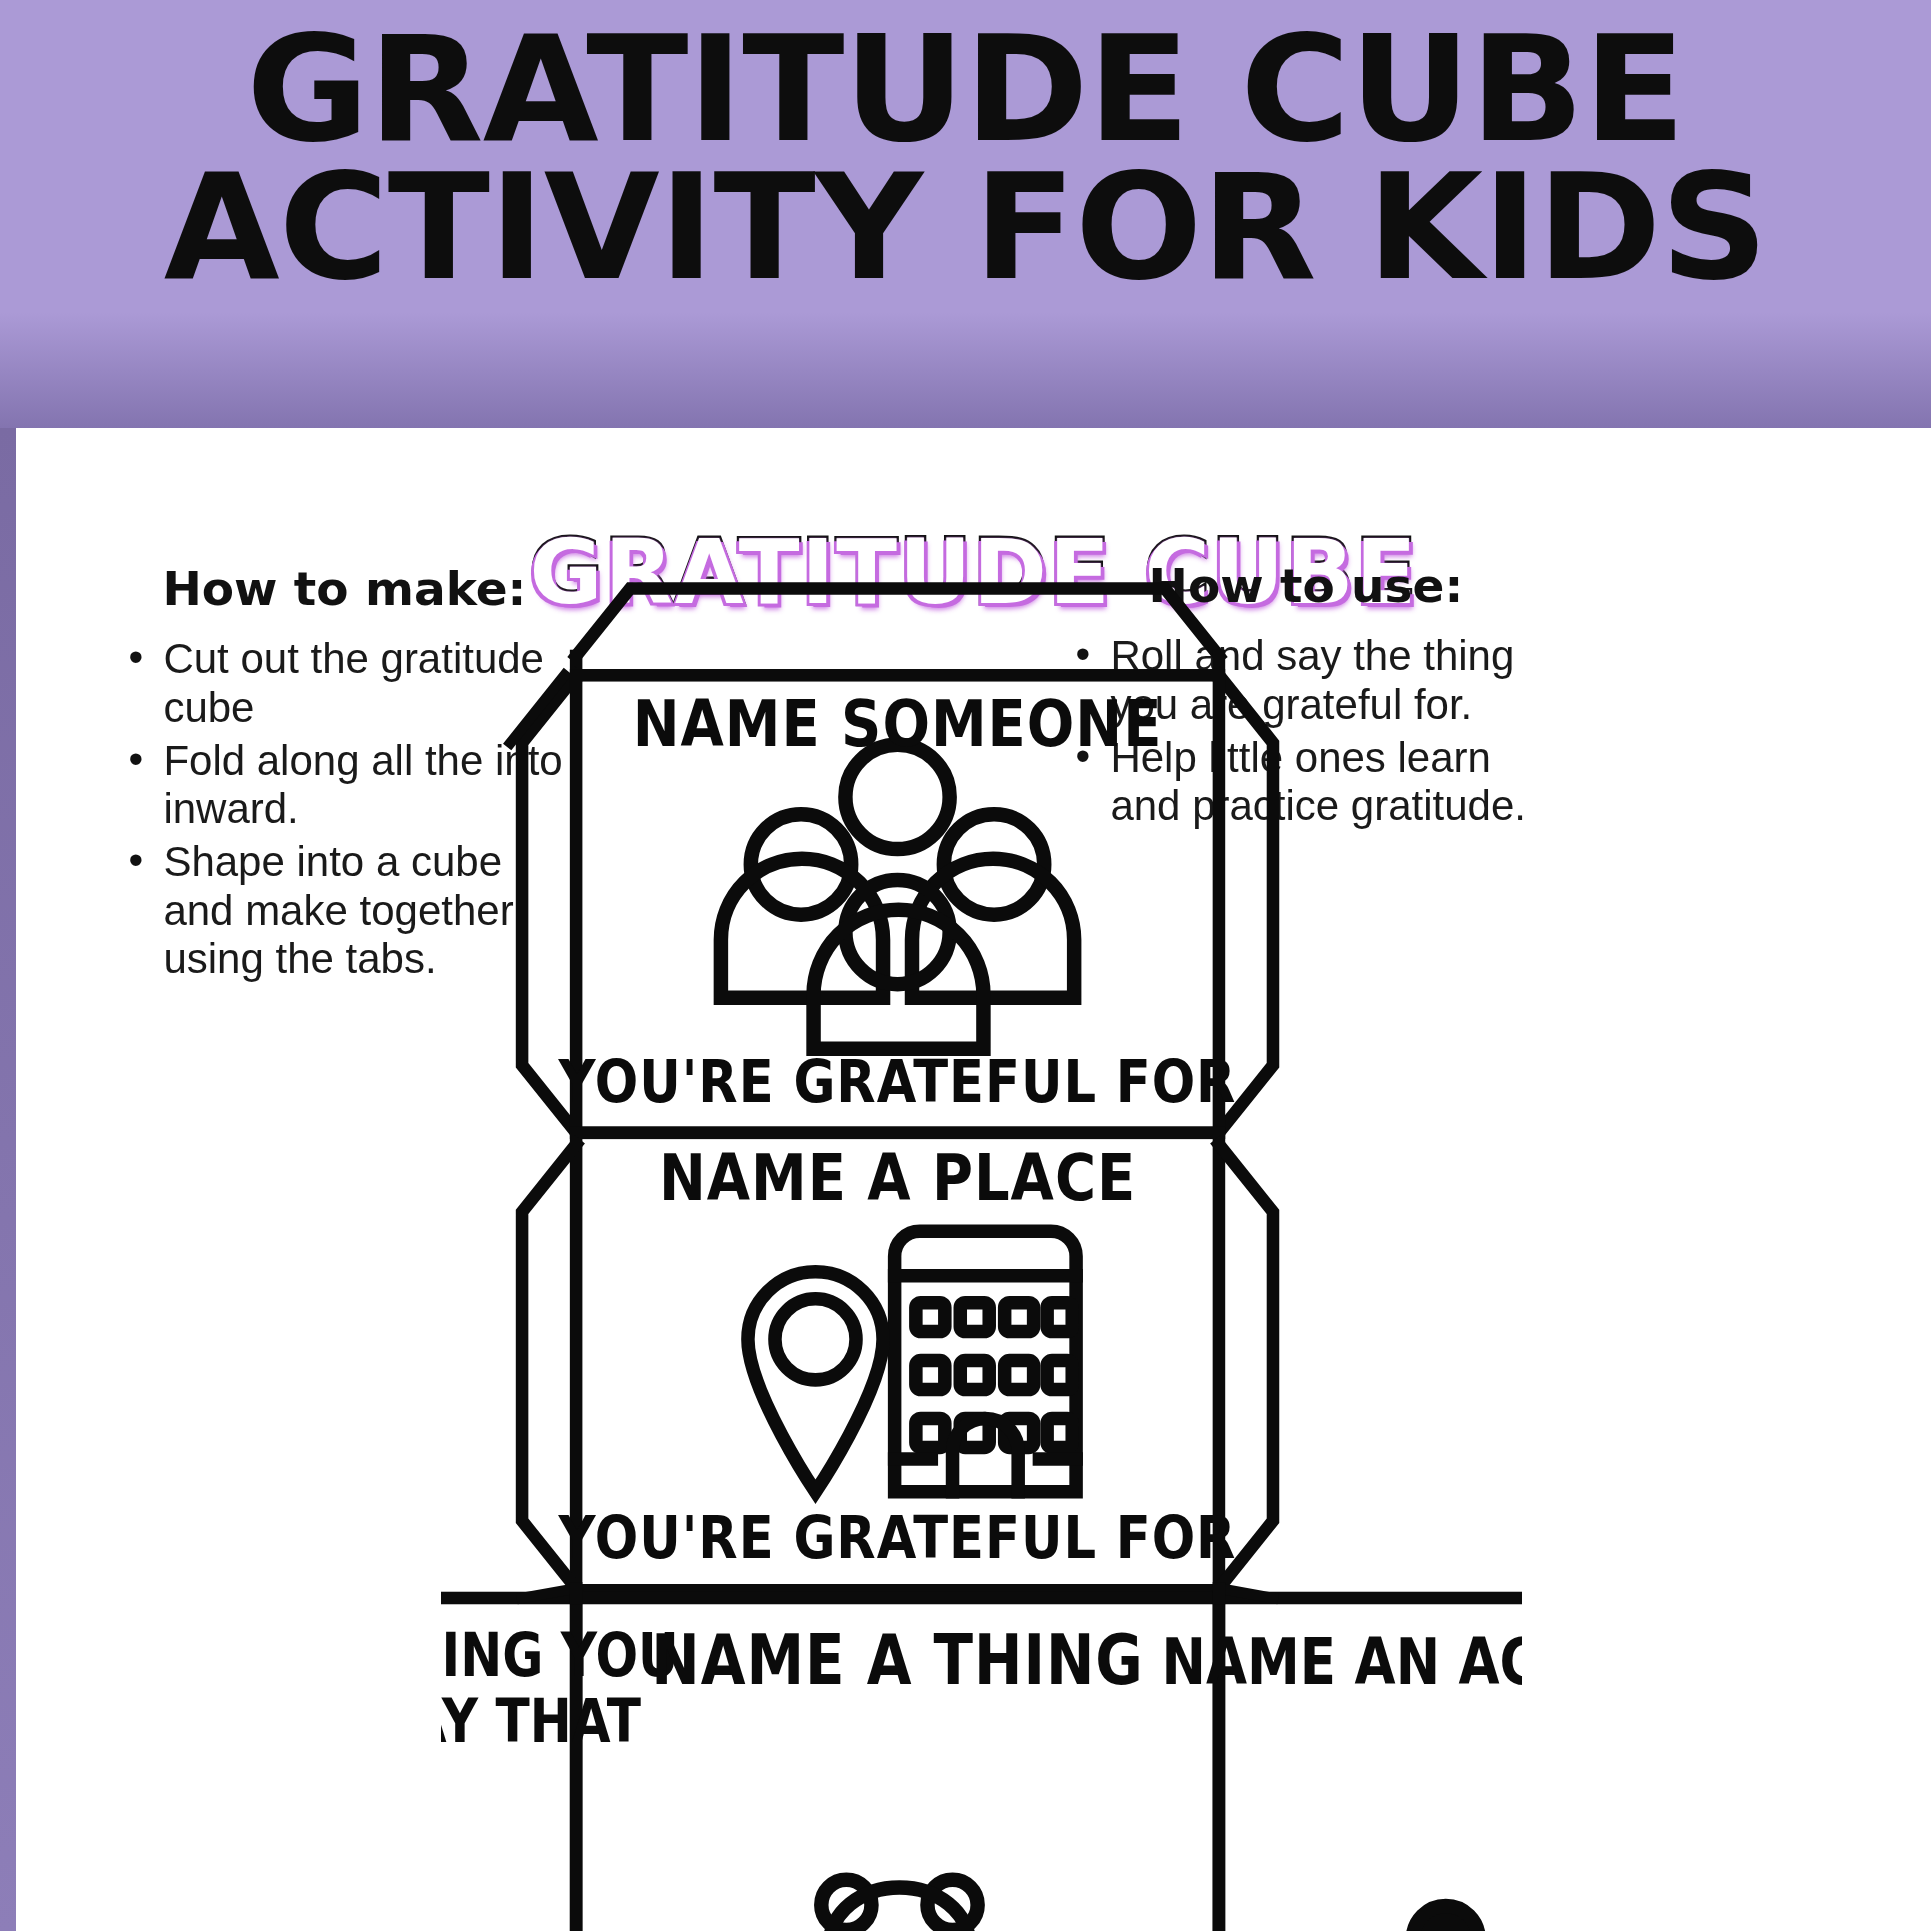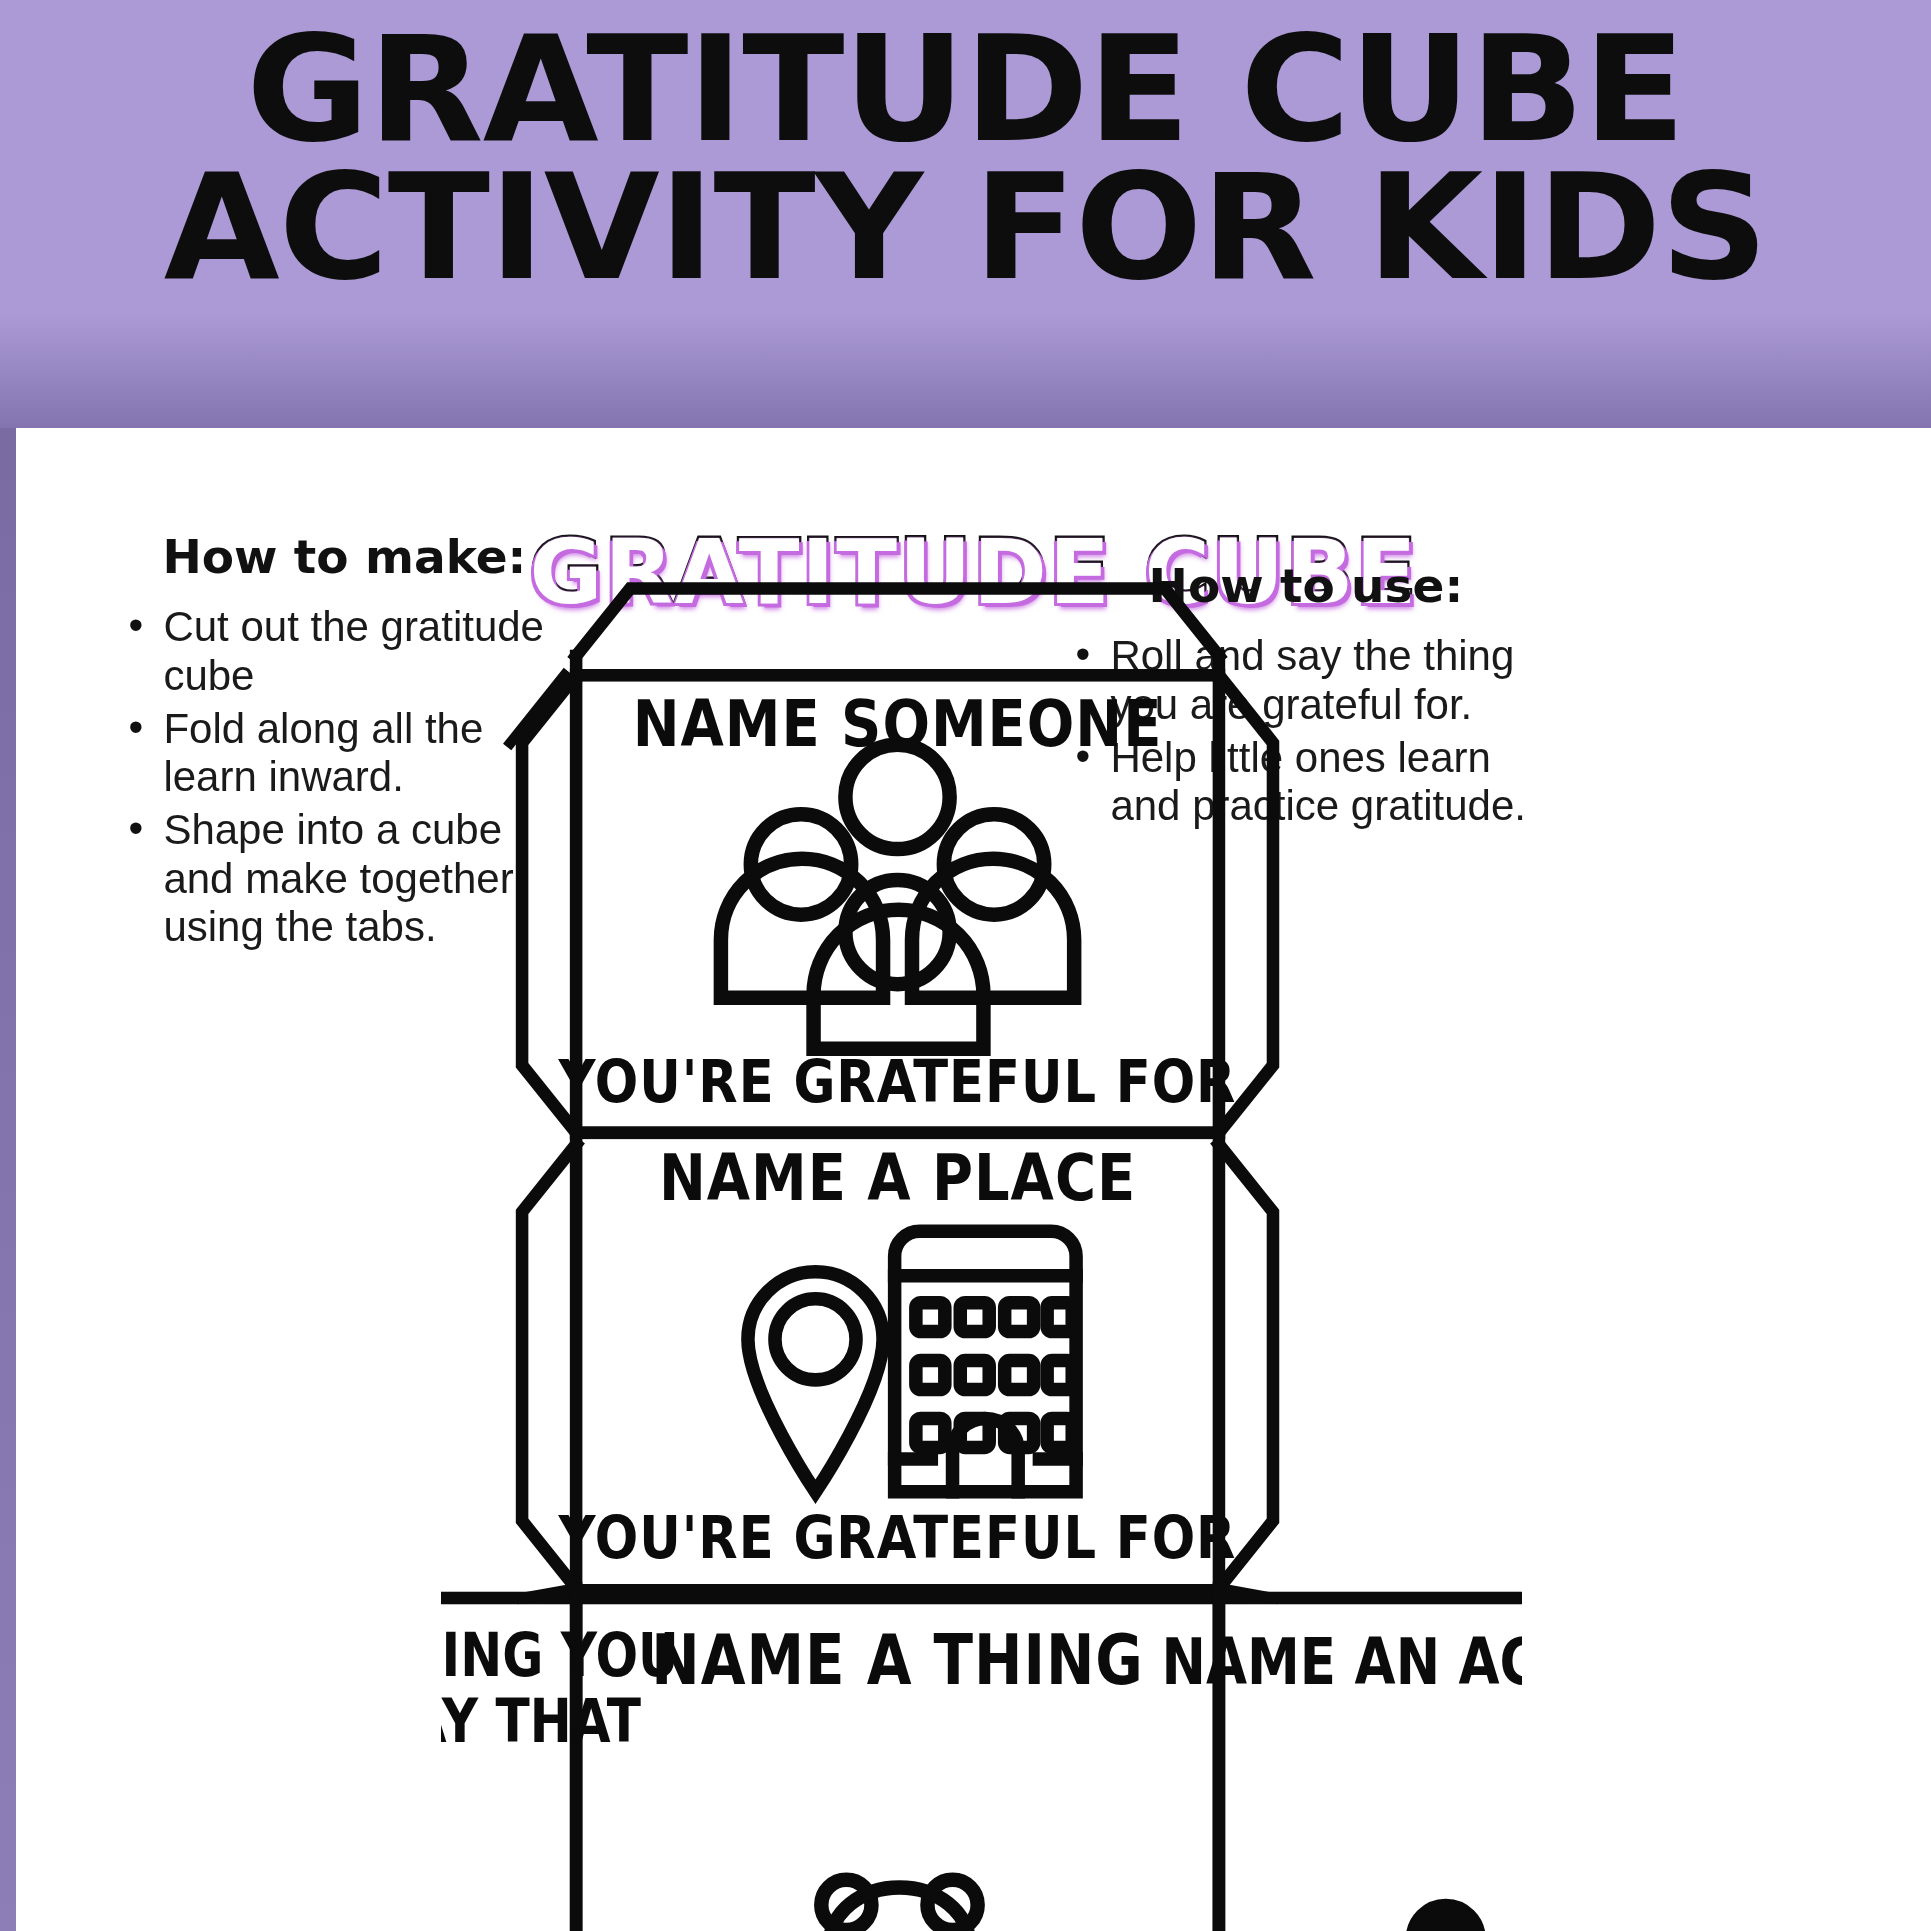--- a/index.html
+++ b/index.html
@@ -87,21 +87,21 @@
     color:#1a1a1a;
     margin-bottom:3.9px;
     font-weight:300;
   }
   .col li::before{
     content:"\2022";
     position:absolute;left:-35px;top:-1.9px;
     font-size:42px;color:#111;
   }
   #col-make{left:101px;top:101px;width:454px;}
-  #col-make h3{text-align:center;}
+  #col-make h3{text-align:center;margin-top:32px;}
   #col-use{left:1048px;top:130px;width:483px;}
 
   
   #net{
     position:absolute;left:425px;top:58px;width:1081px;height:1448px;
   }
   #net svg{display:block;}
 
   
   .sr{position:absolute;width:1px;height:1px;overflow:hidden;
@@ -118,21 +118,21 @@
 <div id="left-strip"></div>
 
 <div id="page">
 
   <div id="cube-heading">GRATITUDE CUBE</div>
 
   <div class="col" id="col-make">
     <h3>How to make:</h3>
     <ul>
       <li>Cut out the gratitude cube</li>
-      <li>Fold along all the learn inward.</li>
+      <li>Fold along all the into inward.</li>
       <li>Shape into a cube and make together using the tabs.</li>
     </ul>
   </div>
 
   <div class="col" id="col-use">
     <h3>How to use:</h3>
     <ul>
       <li>Roll and say the thing you are grateful for.</li>
       <li>Help little ones learn and practice gratitude.</li>
     </ul>

